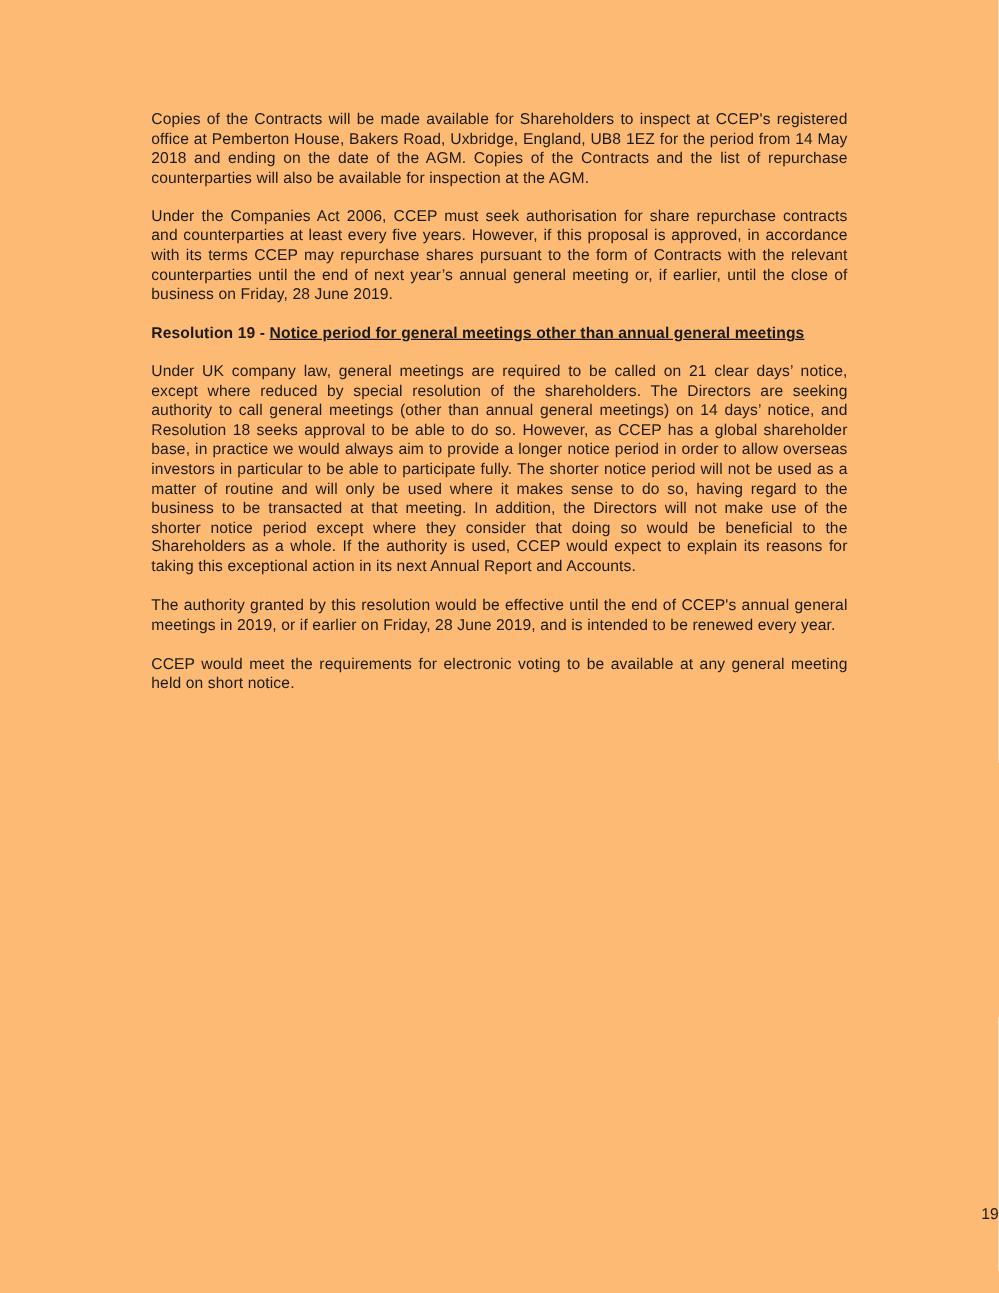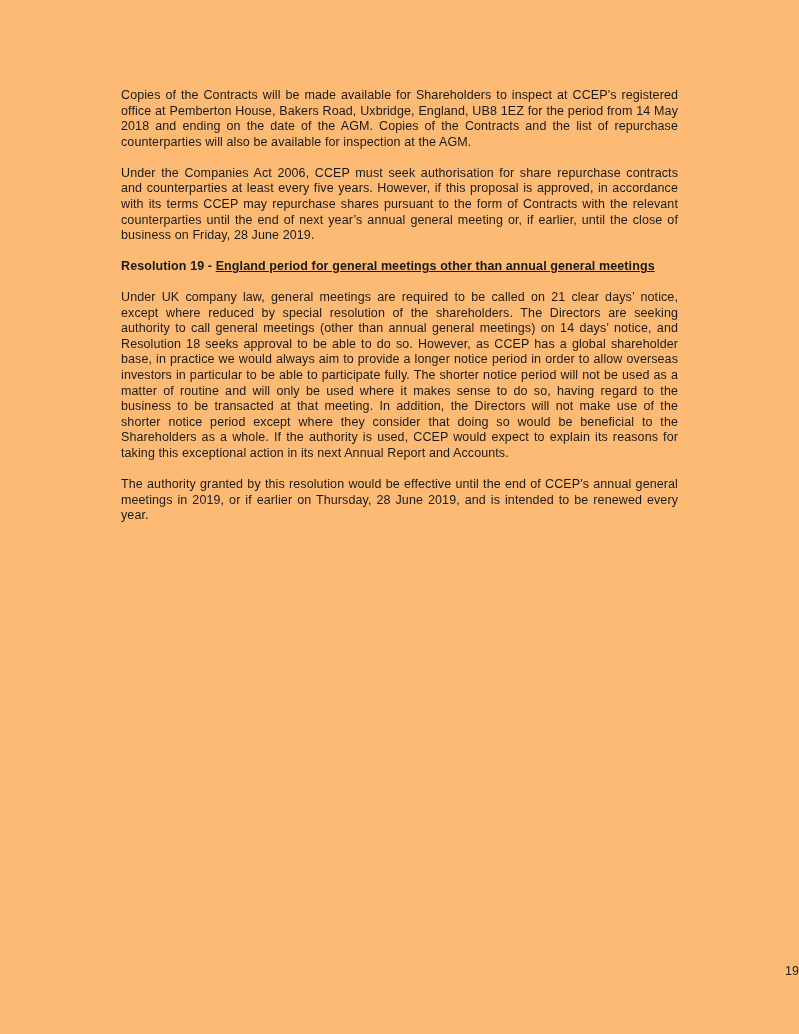--- a/index.html
+++ b/index.html
@@ -65,23 +65,24 @@
 </head>
 <body>
 
 <div class="page">
   <div class="content">
 
     <p class="para">Copies of the Contracts will be made available for Shareholders to inspect at CCEP's registered office at Pemberton House, Bakers Road, Uxbridge, England, UB8 1EZ for the period from 14 May 2018 and ending on the date of the AGM. Copies of the Contracts and the list of repurchase counterparties will also be available for inspection at the AGM.</p>
 
     <p class="para">Under the Companies Act 2006, CCEP must seek authorisation for share repurchase contracts and counterparties at least every five years. However, if this proposal is approved, in accordance with its terms CCEP may repurchase shares pursuant to the form of Contracts with the relevant counterparties until the end of next year’s annual general meeting or, if earlier, until the close of business on Friday, 28 June 2019.</p>
 
-    <p class="heading"><span>Resolution 19 - </span><span class="underlined">England period for general meetings other than annual general meetings</span></p>
+    <p class="heading"><span>Resolution 19 - </span><span class="underlined">Notice period for general meetings other than annual general meetings</span></p>
 
     <p class="para">Under UK company law, general meetings are required to be called on 21 clear days’ notice, except where reduced by special resolution of the shareholders. The Directors are seeking authority to call general meetings (other than annual general meetings) on 14 days’ notice, and Resolution 18 seeks approval to be able to do so. However, as CCEP has a global shareholder base, in practice we would always aim to provide a longer notice period in order to allow overseas investors in particular to be able to participate fully. The shorter notice period will not be used as a matter of routine and will only be used where it makes sense to do so, having regard to the business to be transacted at that meeting. In addition, the Directors will not make use of the shorter notice period except where they consider that doing so would be beneficial to the Shareholders as a whole. If the authority is used, CCEP would expect to explain its reasons for taking this exceptional action in its next Annual Report and Accounts.</p>
 
-    <p class="para">The authority granted by this resolution would be effective until the end of CCEP's annual general meetings in 2019, or if earlier on Thursday, 28 June 2019, and is intended to be renewed every year.</p>
+    <p class="para">The authority granted by this resolution would be effective until the end of CCEP's annual general meetings in 2019, or if earlier on Friday, 28 June 2019, and is intended to be renewed every year.</p>
 
+    <p class="para">CCEP would meet the requirements for electronic voting to be available at any general meeting held on short notice.</p>
 
   </div>
 
   <div class="page-number">19</div>
 </div>
 
 </body></html>

